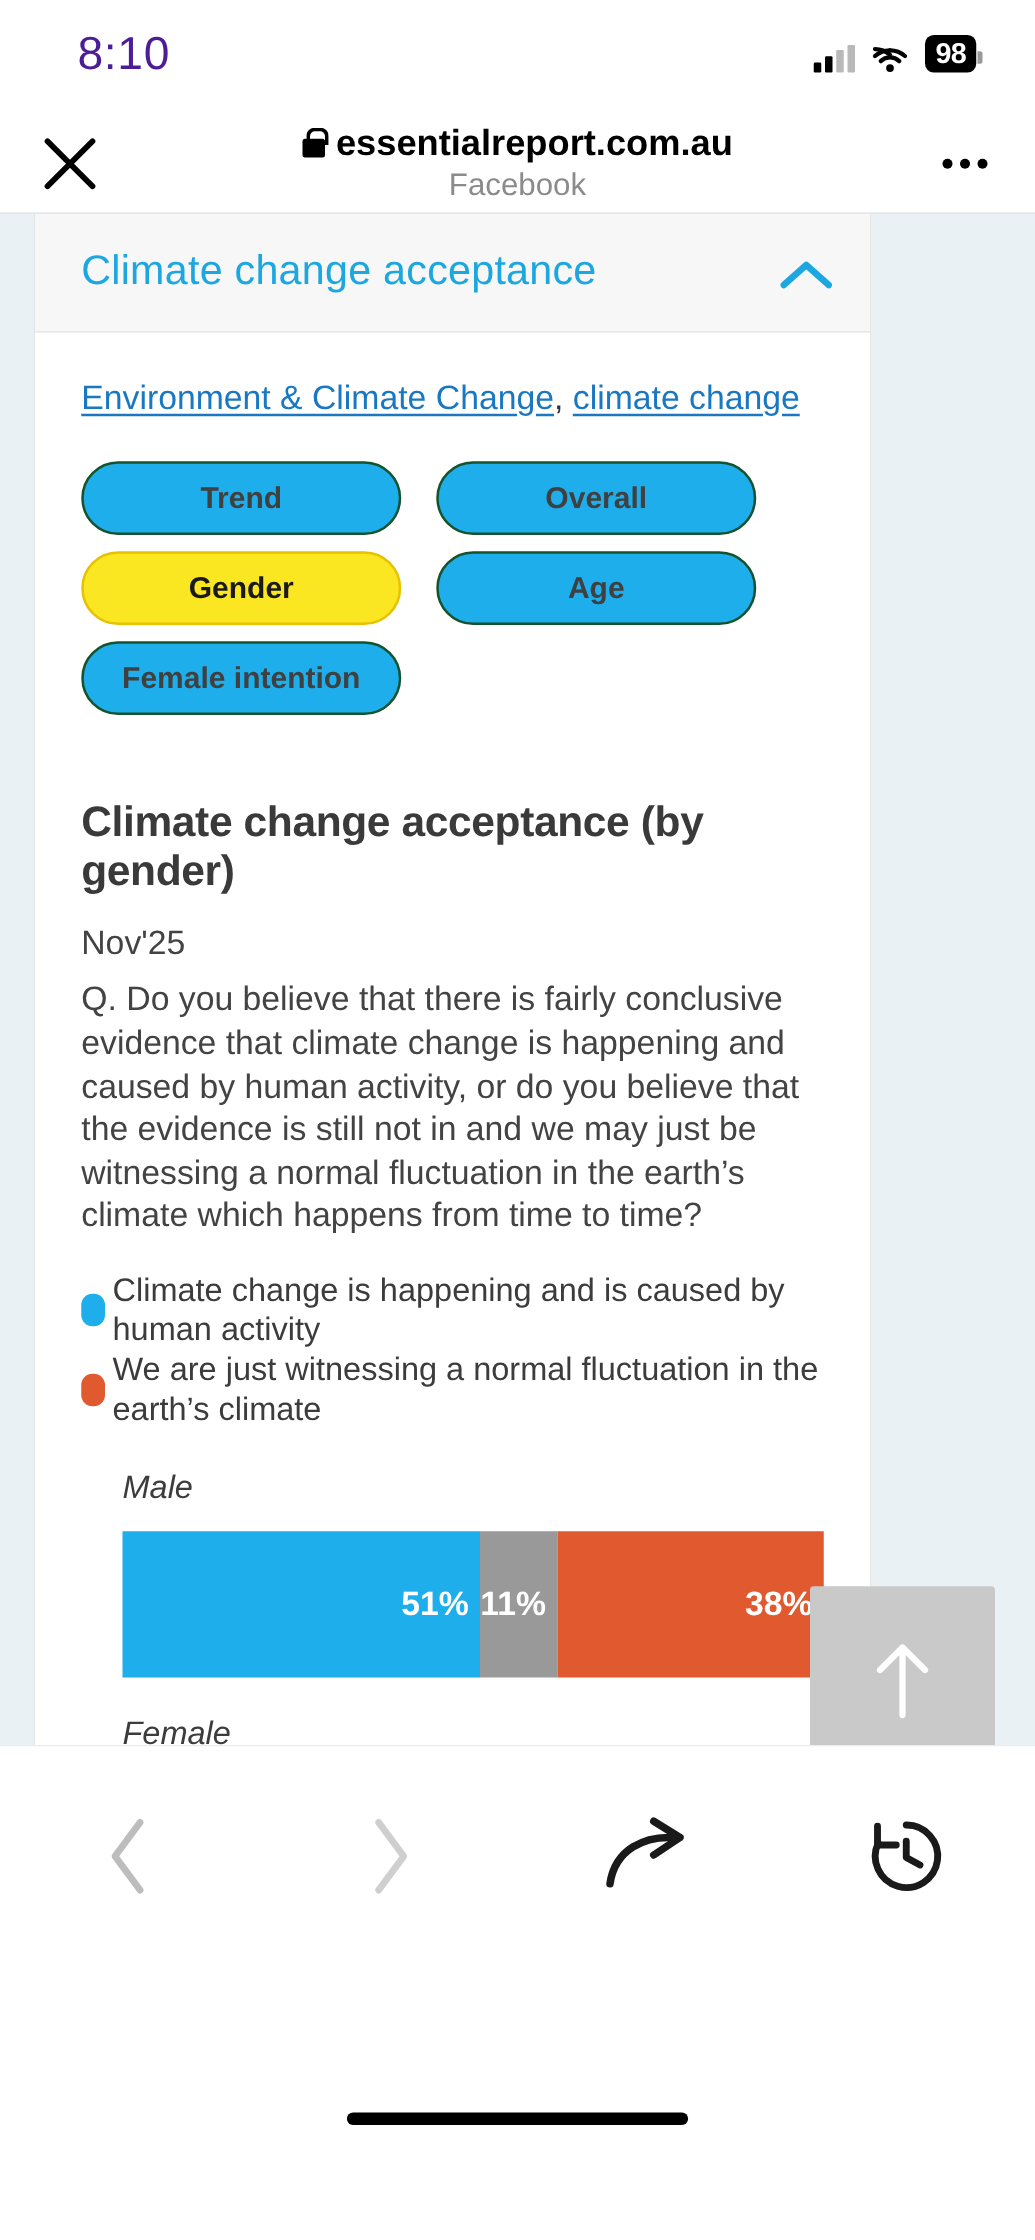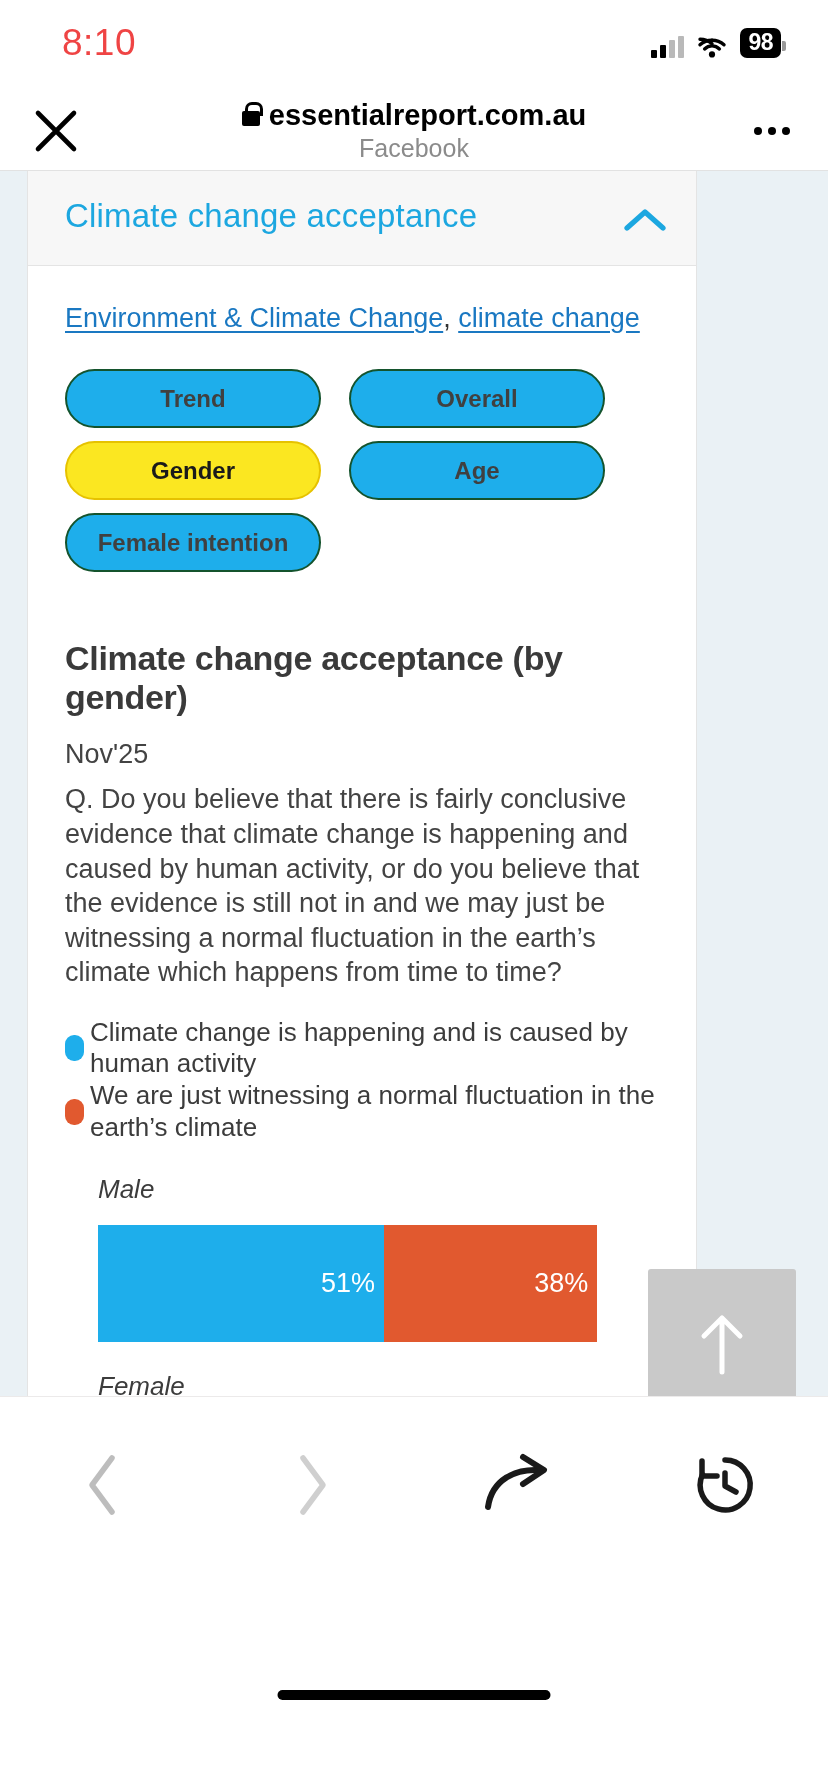--- a/index.html
+++ b/index.html
@@ -9,21 +9,21 @@
     font-family: "Liberation Sans", sans-serif;
     overflow: hidden;
   }
   
   .statusbar {
     height: 92px; position: relative;
     display: flex; align-items: center;
   }
   .sb-time {
     position: absolute; left: 62px; top: 22px;
-    font-size: 37px; font-weight: 500; color: #ef4444;
+    font-size: 37px; font-weight: 500; color: #4c1d95;
     letter-spacing: 0.5px;
   }
   .sb-right {
     position: absolute; right: 42px; top: 28px;
     display: flex; align-items: flex-end; gap: 13px;
   }
   .bars { display: flex; align-items: flex-end; gap: 3px; height: 22px; }
   .bars i { width: 6px; background: #000; border-radius: 1px; display: block; }
   .bars i:nth-child(1) { height: 8px; }
   .bars i:nth-child(2) { height: 13px; }
@@ -130,21 +130,21 @@
   }
   .swatch {
     width: 19px; height: 26px; border-radius: 9px; flex: 0 0 auto;
   }
   
   .plot { margin-top: 30px; padding-left: 33px; }
   .bar-label { font-size: 26px; color: #3c3c3c; margin-bottom: 20px; font-style: italic; }
   .bar { display: flex; height: 117px; width: 100%; }
   .seg {
     display: flex; align-items: center; justify-content: flex-end;
-    color: #fff; font-size: 27px; font-weight: 400;
+    color: #fff; font-size: 27px; font-weight: 700;
     padding-right: 9px; overflow: hidden;
   }
   .bar-gap { height: 29px; }
   .totop {
     position: absolute; right: 32px; top: 1098px;
     width: 148px; height: 148px; background: #c9c9c9; border-radius: 3px;
     display: flex; align-items: center; justify-content: center; cursor: pointer;
   }
   
   .toolbar {
@@ -253,20 +253,21 @@
           <span>We are just witnessing a normal fluctuation in the earth’s climate</span>
         </div>
       </div>
 
       <div class="plot">
 
         <div>
           <div class="bar-label">Male</div>
           <div class="bar">
             <div class="seg" style="width:51%;background:#1eaeeb">51%</div>
+            <div class="seg" style="width:11%;background:#999999">11%</div>
             <div class="seg" style="width:38%;background:#e1592f">38%</div>
           </div>
         </div>
 
         <div class="bar-gap"></div>
 
         <div>
           <div class="bar-label">Female</div>
 
         </div>

